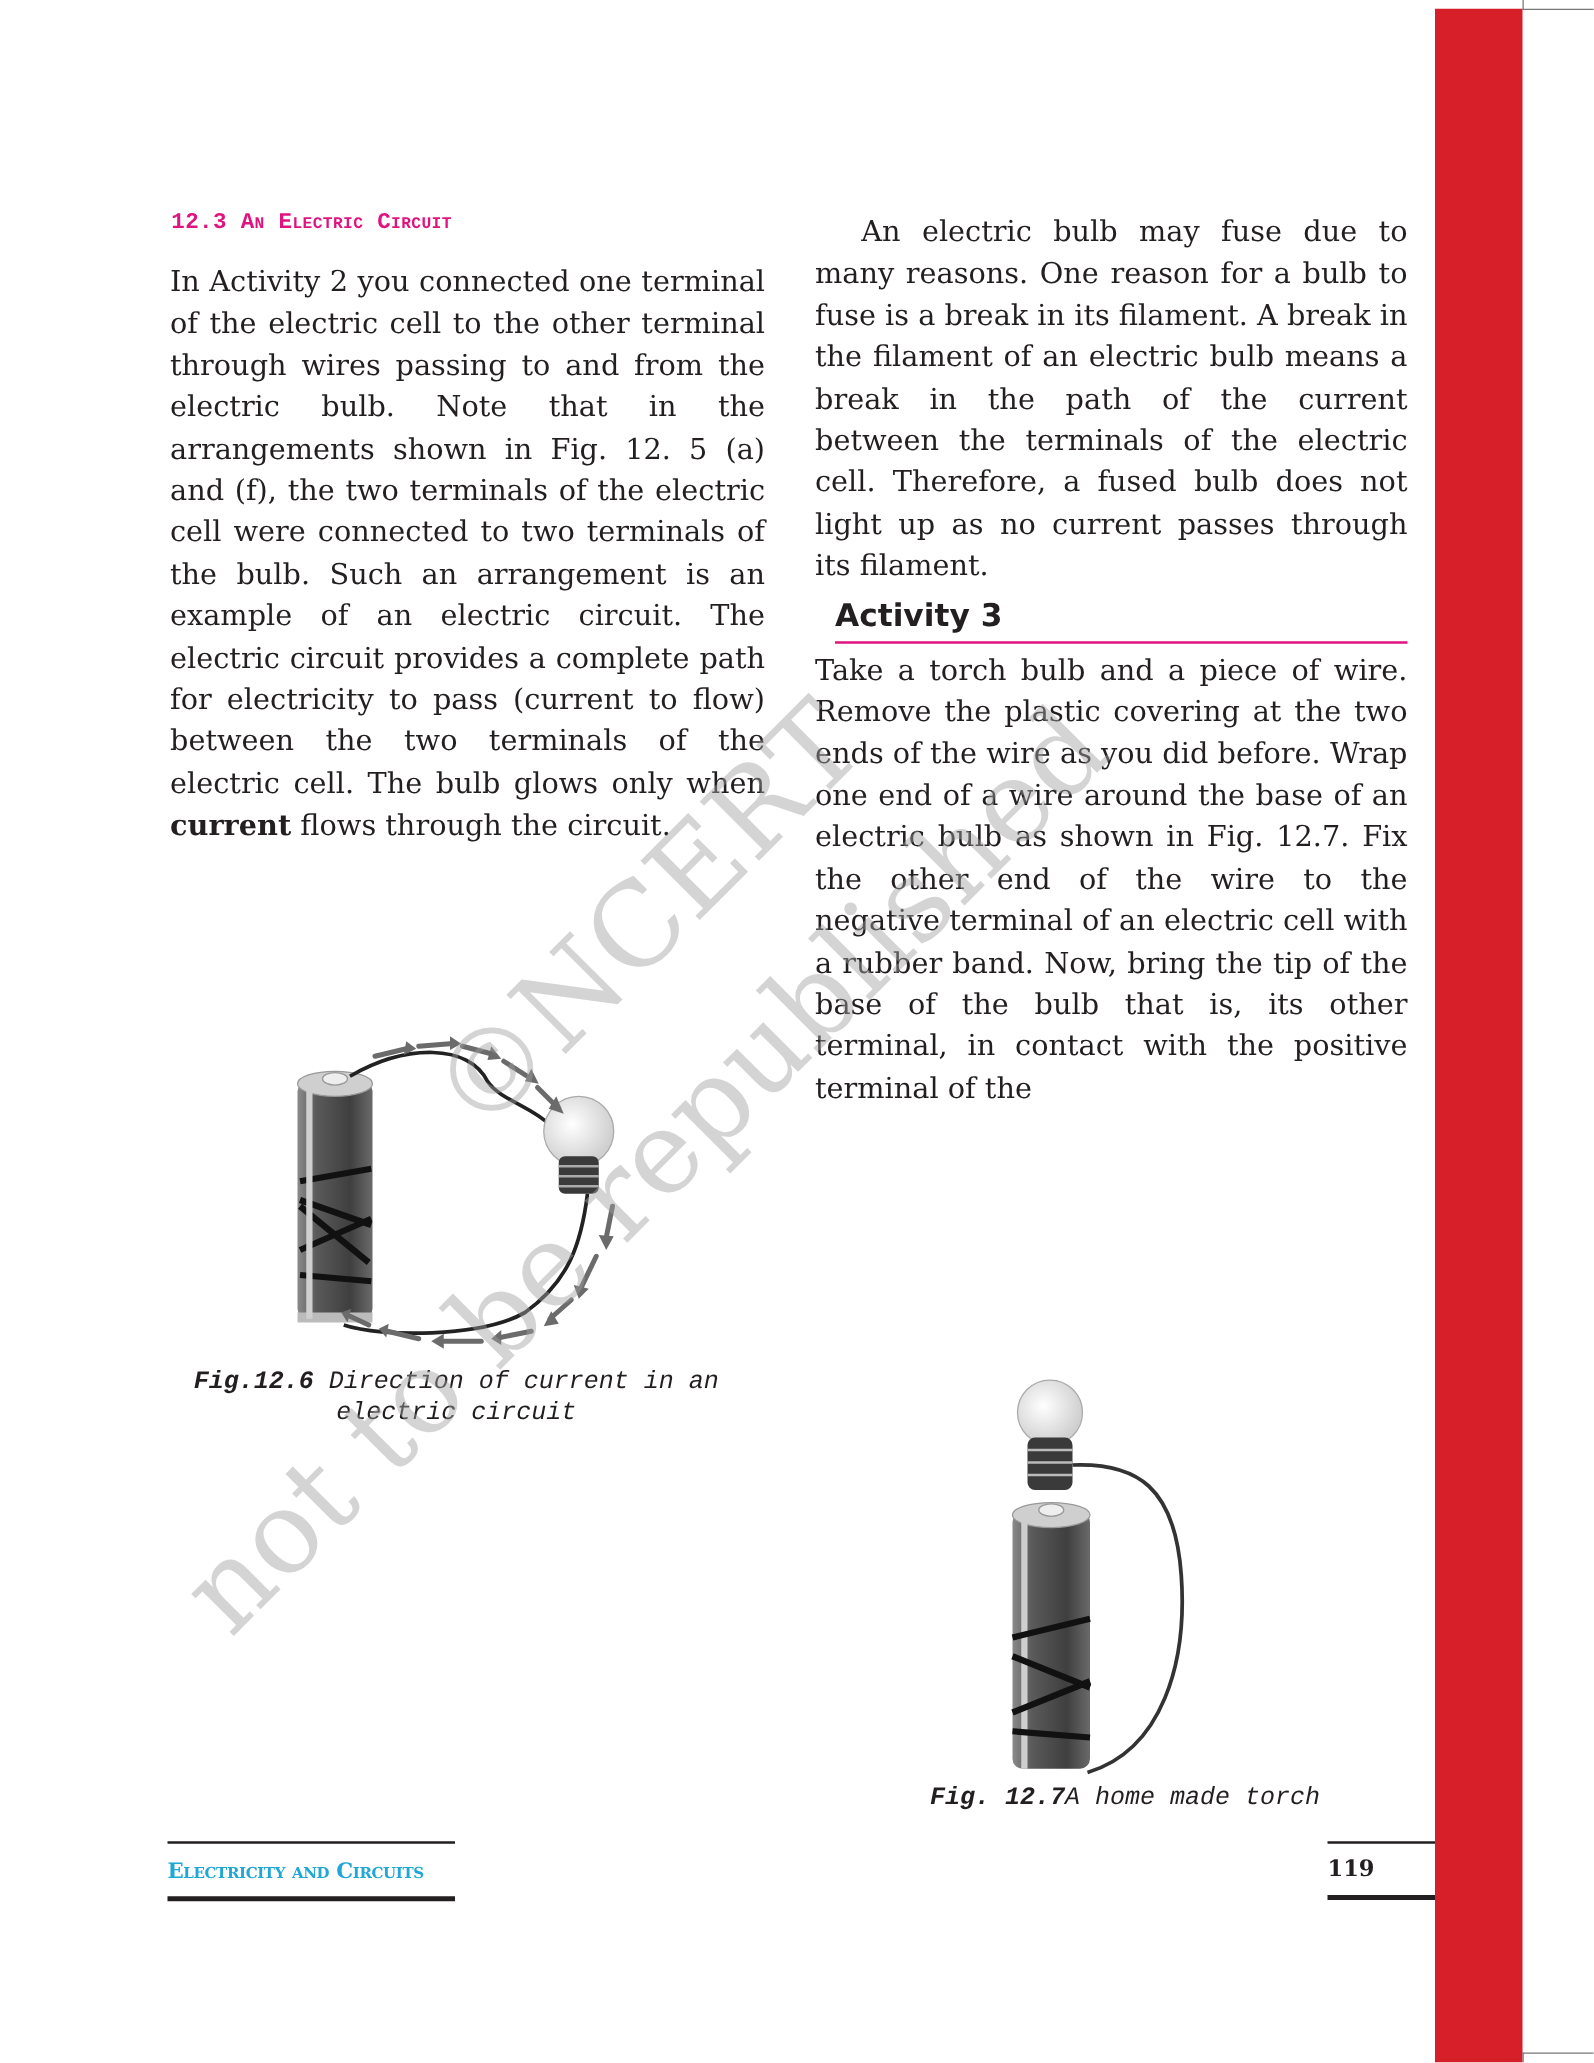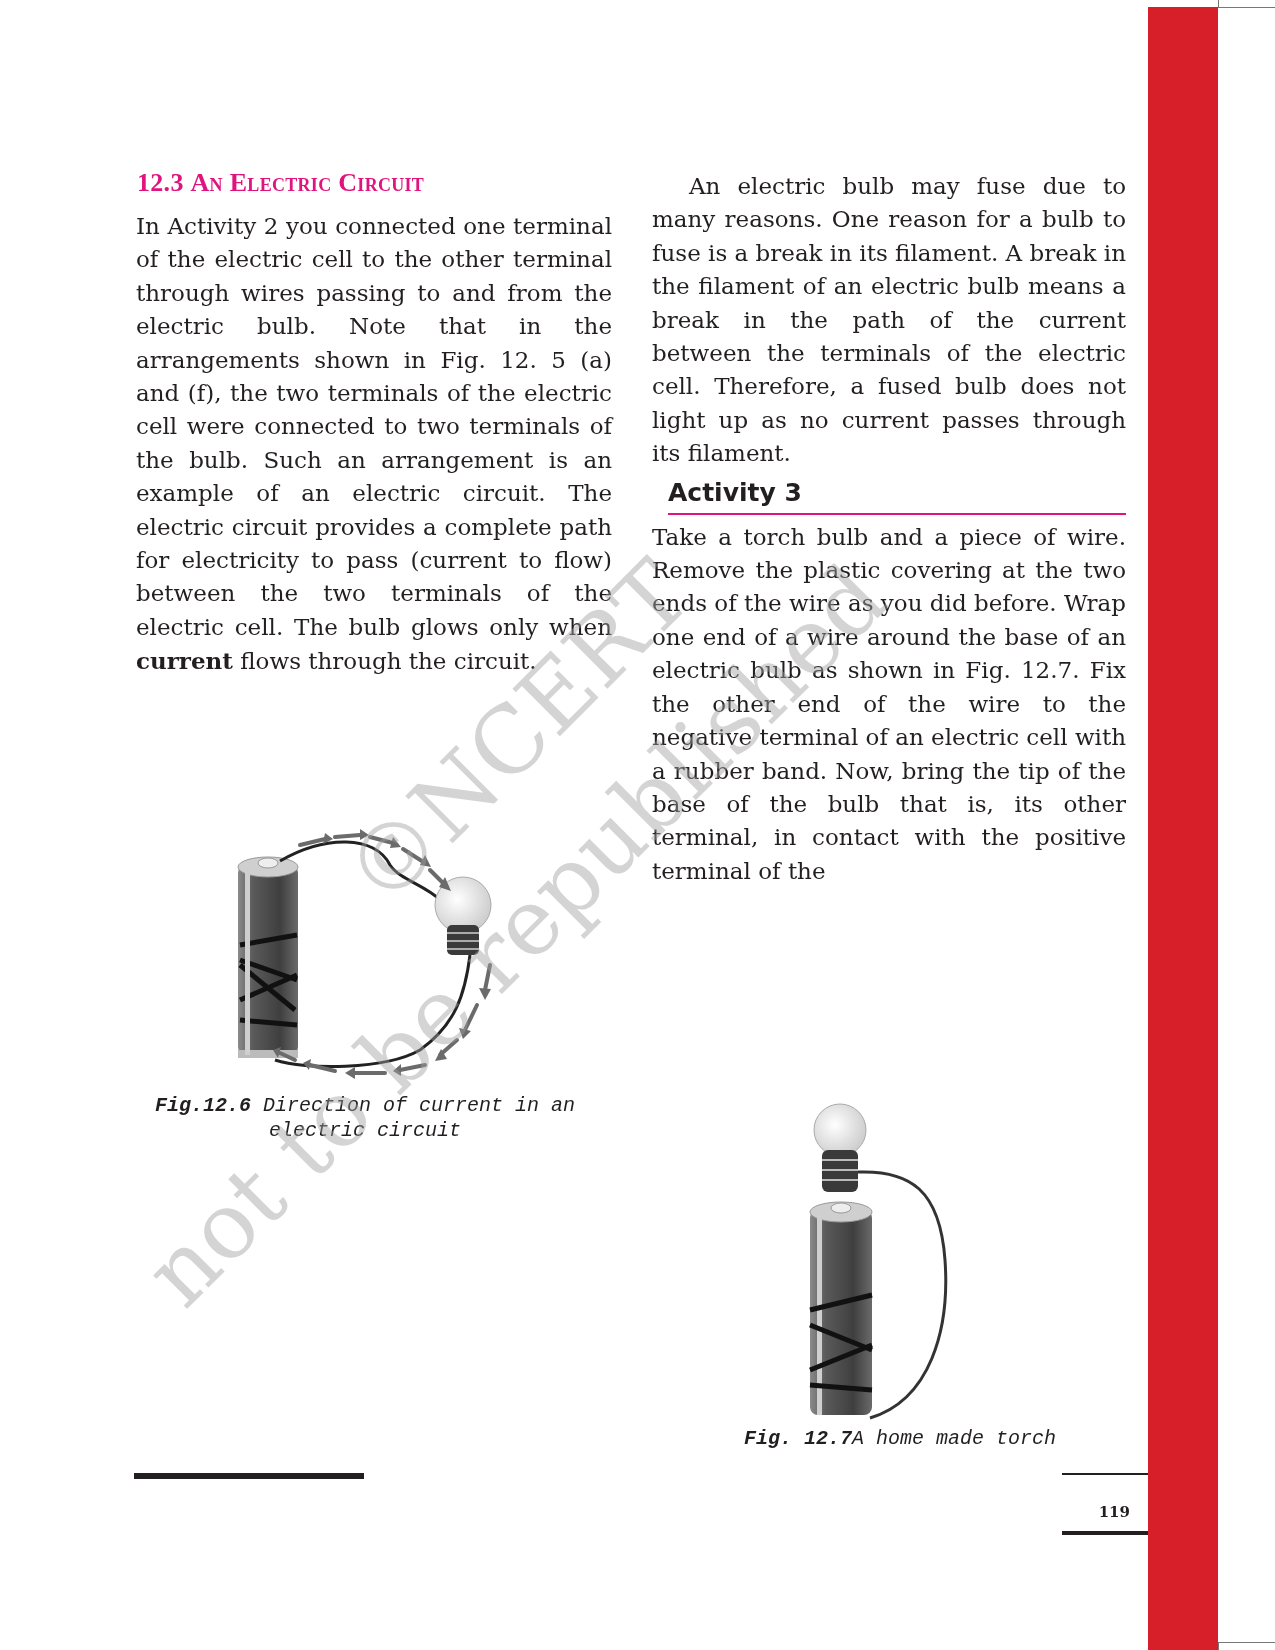--- a/index.html
+++ b/index.html
@@ -10,40 +10,40 @@
   .cropmark-top-h { position:absolute; left:1218px; top:7px; width:57px; height:1px; background:#777; }
   .cropmark-bot { position:absolute; left:1218px; top:1642px; width:1px; height:8px; background:#777; }
   .cropmark-bot-h { position:absolute; left:1218px; top:1642px; width:57px; height:1px; background:#777; }
 
   .col { position:absolute; font-size:23px; line-height:33.4px; }
   .col p { margin:0; text-align:justify; }
   .indent { text-indent:37px; }
   .left { left:136px; width:476px; }
   .right { left:652px; width:474px; }
 
-  .section-head { position:absolute; left:137px; top:168px; font-family:Liberation Serif, serif;
-                  font-weight:bold; color:#e0147e; font-size:26px; letter-spacing:0.3px; }
+  .section-head { position:absolute; left:137px; top:168px; font-family:Liberation Mono, monospace;
+                  font-weight:bold; color:#e0147e; font-size:18px; letter-spacing:0.3px; }
   .section-head .sc { font-variant:small-caps; }
 
   .activity { font-family:"DejaVu Sans", sans-serif; font-weight:bold; font-size:25px;
               line-height:36px; border-bottom:2px solid #e0147e; padding-bottom:2px; margin:4px 0 6px 16px; }
 
   .fig { position:absolute; }
   .caption { position:absolute; font-family:Liberation Mono, monospace; font-style:italic; font-size:20px;
              text-align:center; line-height:25px; }
   .caption b { font-weight:bold; }
 
   .footer-left { position:absolute; left:134px; top:1473px; width:230px; }
   .footer-left .rule-top { height:2px; background:#231f20; }
   .footer-left .label { color:#1fa7d6; font-weight:bold; font-size:17px; font-variant:small-caps;
                         padding:12px 0 10px 0; font-family:"DejaVu Serif", serif; letter-spacing:-0.3px; }
   .footer-left .rule-bot { height:4px; background:#231f20; }
   .footer-right { position:absolute; left:1062px; top:1473px; width:86px; }
   .footer-right .rule-top { height:2px; background:#231f20; }
-  .footer-right .num { font-weight:bold; font-size:15px; text-align:right; padding:28px 18px 10px 0;
+  .footer-right .num { font-weight:bold; font-size:18px; text-align:left; padding:10px 18px 10px 0;
                        font-family:"DejaVu Serif", serif; }
   .footer-right .rule-bot { height:4px; background:#231f20; }
 
   .watermark { position:absolute; pointer-events:none; color:rgba(160,160,160,0.45);
                font-family:"DejaVu Serif", serif; white-space:nowrap; transform-origin:left bottom; }
 </style>
 </head>
 <body>
 
 <div class="redbar"></div>
@@ -161,19 +161,20 @@
 </div>
 <div class="caption" style="left:740px; top:1426px; width:320px;">
   <b>Fig. 12.7</b><span>A home made torch</span>
 </div>
 
 <div class="watermark" style="left:400px; top:820px; font-size:92px; transform:rotate(-45deg);">©NCERT</div>
 <div class="watermark" style="left:200px; top:1220px; font-size:92px; transform:rotate(-45deg);">not to be republished</div>
 
 <div class="footer-left">
   <div class="rule-top"></div>
+  <div class="label">Electricity and Circuits</div>
   <div class="rule-bot"></div>
 </div>
 <div class="footer-right">
   <div class="rule-top"></div>
   <div class="num">119</div>
   <div class="rule-bot"></div>
 </div>
 
 </body></html>

